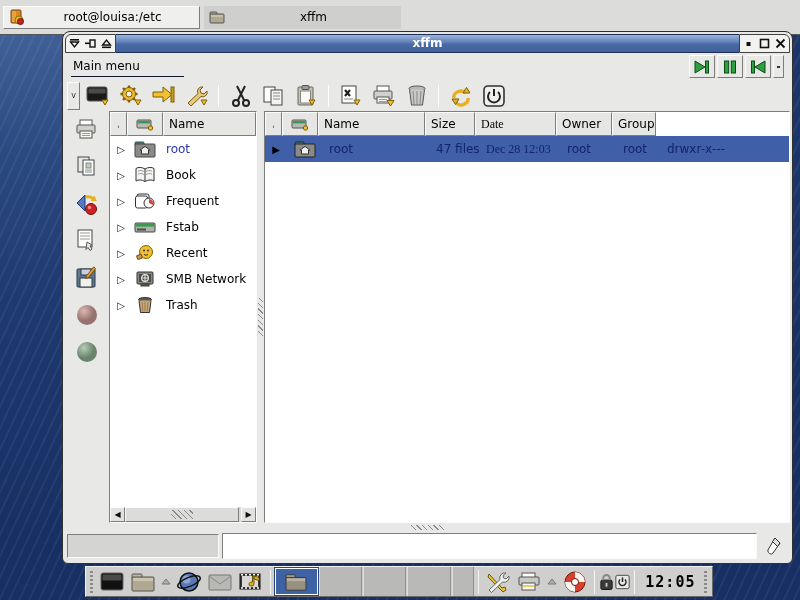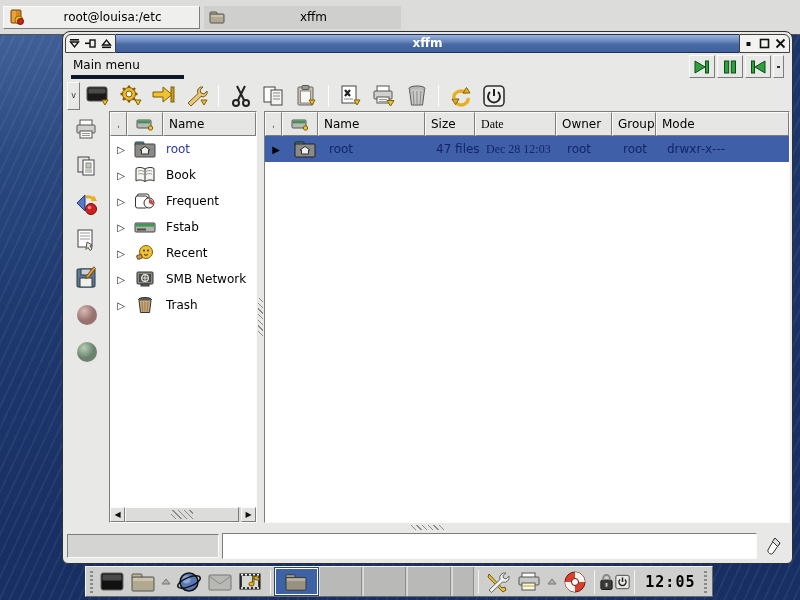--- a/index.html
+++ b/index.html
@@ -30,21 +30,21 @@
   #titlebar { height:19px; display:flex; }
   .tb-strip { background:#f2f2f0; border:1px solid #404040; display:flex; align-items:center; padding:0 3px; gap:5px; }
   .tb-strip.left { border-radius:6px 0 0 0; }
   .tb-strip.right{ border-radius:0 6px 0 0; }
   #titlebar-title { flex:1; border:1px solid #1d2f55; border-left:none; border-right:none;
     background:linear-gradient(#9cb3dc 0%, #6b8ac0 35%, #4a6aa5 55%, #40609c 100%);
     color:#fff; font-weight:bold; text-align:center; line-height:17px; }
   .wmglyph { width:11px; height:11px; display:inline-block; }
 
   #menubar { height:27px; display:flex; align-items:center; padding:0 6px; }
-  #main-menu { border-bottom:4px solid #0f172a; padding:3px 44px 3px 2px; cursor:default; }
+  #main-menu { border-bottom:1px solid #0f172a; padding:3px 44px 3px 2px; cursor:default; }
   #menubar .spacer { flex:1; }
   .mediabtn { width:26px; height:23px; background:#e8e8e6; display:flex; align-items:center; justify-content:center; margin-left:2px; }
   .mediabtn.thin { width:11px; }
 
   #toolbar { height:31px; display:flex; align-items:center; gap:2px; padding:0 2px; }
   .toolhandle { width:13px; height:28px; background:#e8e8e6; display:flex; align-items:center; justify-content:center; font-size:8px; color:#333; }
   .toolbtn { width:31px; height:28px; display:flex; align-items:center; justify-content:center; background:#e8e8e6; border:1px solid transparent; }
   .toolsep { width:1px; height:22px; background:#9a9a98; border-right:1px solid #fff; margin:0 4px; }
 
   #main { flex:1; display:flex; min-height:0; }
@@ -472,21 +472,20 @@
             <rect x="1" y="3" width="14" height="8" rx="1" fill="#b8b8b4" stroke="#555"></rect>
             <rect x="2" y="4" width="12" height="2.4" fill="#3a9a50"></rect>
             <circle cx="14.5" cy="11" r="2.2" fill="#f0c030" stroke="#806000"></circle>
           </svg>
         </div>
         <div class="hdr-cell c-name">Name</div>
         <div class="hdr-cell c-size">Size</div>
         <div class="hdr-cell c-date">Date</div>
         <div class="hdr-cell c-owner">Owner</div>
         <div class="hdr-cell c-group">Group</div>
-        <div class="hdr-cell c-mode">Mode</div>
       </div>
       <div class="rows">
         <div class="row sel">
           <span class="exp">▶</span>
           <span class="lr-iconcell">
               <svg width="22" height="18" viewBox="0 0 22 18">
             <rect x="1" y="2" width="9" height="4" rx="1" fill="#3a8a8a" stroke="#222"></rect>
             <rect x="1" y="4" width="20" height="13" rx="1" fill="#8a8a86" stroke="#222"></rect>
             <path d="M11 6.5 L16 10 H14.5 V14 H7.5 V10 H6 Z" fill="#f0f0ec" stroke="#333"></path>
           </svg>

